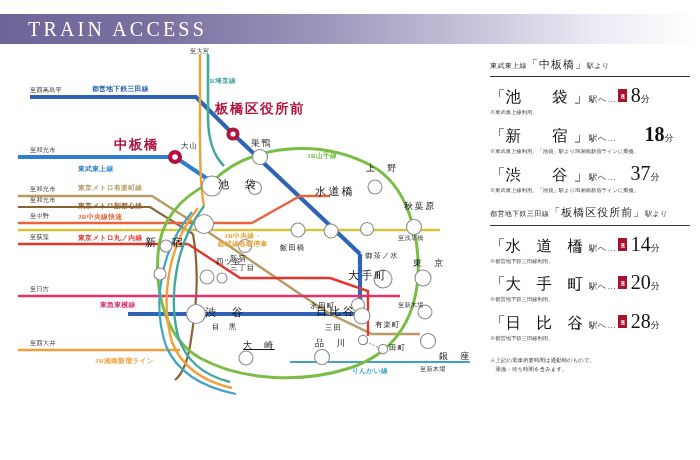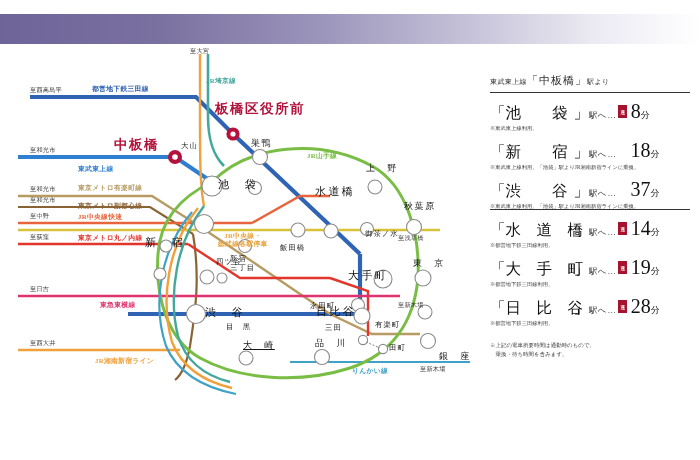--- a/index.html
+++ b/index.html
@@ -29,21 +29,21 @@
   .lineName{font-size:6.8px;letter-spacing:.3px;font-weight:bold;}
   .stn{font-size:9px;color:#1a1a1a;letter-spacing:1.6px;}
   .stn-sm{font-size:7.4px;color:#1a1a1a;letter-spacing:1px;}
   .stn-big{font-size:11px;color:#111;letter-spacing:2.4px;}
   .stn-hl{font-size:13.5px;color:#b3123c;letter-spacing:1.5px;font-weight:bold;}
 
   
   #panel{position:absolute;left:490px;top:58px;width:200px;}
   .panel-head{
     font-size:7px;color:#2a2a2a;letter-spacing:.4px;
-    padding-bottom:5px;line-height:1.2;margin-top:16px;
+    padding-bottom:5px;line-height:1.2;
   }
   .panel-head .hstn{font-size:11px;letter-spacing:1px;}
   .rule{height:1px;background:#333;width:200px;margin-bottom:2px;}
   .entry{margin-top:7px;}
   .entry-row{display:flex;align-items:baseline;white-space:nowrap;}
   .bk{font-size:15.5px;color:#111;letter-spacing:0px;}
   .stname{font-size:15.5px;color:#111;display:inline-block;text-align:justify;}
   .toeki{font-size:8.4px;color:#222;letter-spacing:.3px;}
   .dots{font-size:8.4px;color:#222;letter-spacing:.5px;margin-left:1px;}
   .badge{
@@ -61,20 +61,21 @@
     line-height:1.7;letter-spacing:.1px;
   }
   .panel-sep{margin-top:13px;}
 </style>
 </head>
 <body>
 
 <div id="root">
 
   <div class="banner"></div>
+  <div class="banner-title">TRAIN ACCESS</div>
 
   <div id="map">
     <svg width="478" height="350" viewBox="0 0 478 350">
       <defs>
         <marker id="dot" markerWidth="4" markerHeight="4"></marker>
       </defs>
 
       <path d="M30 51 L196 51 L233 88" stroke="#2f63b4" stroke-width="4.2" fill="none"></path>
       <path d="M233 88 L322 172 L360 208" stroke="#2f63b4" stroke-width="4.2" fill="none"></path>
       <path d="M360 208 L360 268" stroke="#2f63b4" stroke-width="4.2" fill="none"></path>
@@ -185,32 +186,32 @@
     <div class="mlabel stn-hl" style="left:215px;top:56px;">板橋区役所前</div>
     <div class="mlabel stn-hl" style="left:114px;top:92px;">中板橋</div>
     <div class="mlabel stn-sm" style="left:181px;top:96px;">大山</div>
     <div class="mlabel stn" style="left:251px;top:93px;">巣鴨</div>
     <div class="mlabel stn" style="left:366px;top:118px;">上　野</div>
     <div class="mlabel stn-big" style="left:218px;top:133px;">池　袋</div>
     <div class="mlabel stn-big" style="left:315px;top:140px;">水道橋</div>
     <div class="mlabel stn" style="left:404px;top:156px;">秋葉原</div>
     <div class="mlabel stn-sm" style="left:216px;top:212px;">四ツ谷</div>
     <div class="mlabel stn-sm" style="left:280px;top:198px;">飯田橋</div>
-    <div class="mlabel stn-sm" style="left:349px;top:184px;padding-left:16px;">御茶ノ水</div>
+    <div class="mlabel stn-sm" style="left:349px;top:206px;padding-left:16px;">御茶ノ水</div>
     <div class="mlabel stn-big" style="left:348px;top:224px;">大手町</div>
     <div class="mlabel stn" style="left:413px;top:213px;">東　京</div>
     <div class="mlabel stn-big" style="left:145px;top:191px;">新　宿</div>
     <div class="mlabel stn-sm" style="left:230px;top:208px;white-space:pre;line-height:1.25;">新宿
 三丁目</div>
     <div class="mlabel stn-sm" style="left:310px;top:256px;">永田町</div>
     <div class="mlabel stn-sm" style="left:375px;top:275px;">有楽町</div>
     <div class="mlabel stn-big" style="left:205px;top:261px;">渋　谷</div>
     <div class="mlabel stn-big" style="left:316px;top:260px;">日比谷</div>
     <div class="mlabel stn" style="left:419px;top:306px;padding-left:20px;">銀　座</div>
-    <div class="mlabel stn-sm" style="left:226px;top:277px;">目　黒</div>
+    <div class="mlabel stn-sm" style="left:212px;top:277px;">目　黒</div>
     <div class="mlabel stn-sm" style="left:325px;top:278px;">三田</div>
     <div class="mlabel stn-sm" style="left:389px;top:298px;">田町</div>
     <div class="mlabel stn" style="left:243px;top:295px;text-decoration:underline;">大　崎</div>
     <div class="mlabel stn" style="left:315px;top:293px;">品　川</div>
   </div>
 
   <div id="panel">
 
     <div class="panel-head">
       <span>東武東上線</span><span class="hstn">「<span>中板橋</span>」</span><span>駅より</span>
@@ -231,39 +232,42 @@
       <div class="note">※東武東上線利用。</div>
     </div>
 
     <div class="entry">
       <div class="entry-row">
         <span class="bk">「</span>
         <span class="stname" style="width:68px;">新　　宿</span>
         <span class="bk">」</span>
         <span class="toeki">駅へ</span>
         <span class="dots">…</span>
-        <span class="mins" style="margin-left:14px;">18</span>
+        <span class="mins" style="margin-left:28px;font-weight:bold;">18</span>
         <span class="fun">分</span>
       </div>
       <div class="note">※東武東上線利用。「池袋」駅よりJR湘南新宿ラインに乗換。</div>
     </div>
 
     <div class="entry">
       <div class="entry-row">
         <span class="bk">「</span>
         <span class="stname" style="width:68px;">渋　　谷</span>
         <span class="bk">」</span>
         <span class="toeki">駅へ</span>
         <span class="dots">…</span>
         <span class="mins" style="margin-left:14px;">37</span>
         <span class="fun">分</span>
       </div>
       <div class="note">※東武東上線利用。「池袋」駅よりJR湘南新宿ラインに乗換。</div>
     </div>
 
+    <div class="panel-head panel-sep">
+      <span>都営地下鉄三田線</span><span class="hstn">「<span>板橋区役所前</span>」</span><span>駅より</span>
+    </div>
     <div class="rule"></div>
 
     <div class="entry">
       <div class="entry-row">
         <span class="bk">「</span>
         <span class="stname" style="width:68px;">水　道　橋</span>
         <span class="bk">」</span>
         <span class="toeki">駅へ</span>
         <span class="dots">…</span>
         <span class="badge">直通</span>
@@ -274,21 +278,21 @@
     </div>
 
     <div class="entry">
       <div class="entry-row">
         <span class="bk">「</span>
         <span class="stname" style="width:68px;">大　手　町</span>
         <span class="bk">」</span>
         <span class="toeki">駅へ</span>
         <span class="dots">…</span>
         <span class="badge">直通</span>
-        <span class="mins">19</span>
+        <span class="mins">20</span>
         <span class="fun">分</span>
       </div>
       <div class="note">※都営地下鉄三田線利用。</div>
     </div>
 
     <div class="entry">
       <div class="entry-row">
         <span class="bk">「</span>
         <span class="stname" style="width:68px;">日　比　谷</span>
         <span class="bk">」</span>

